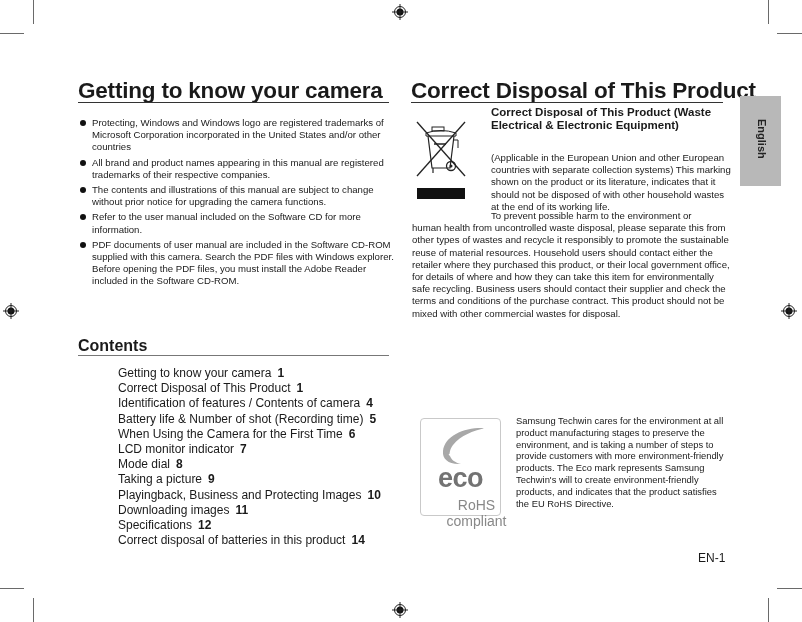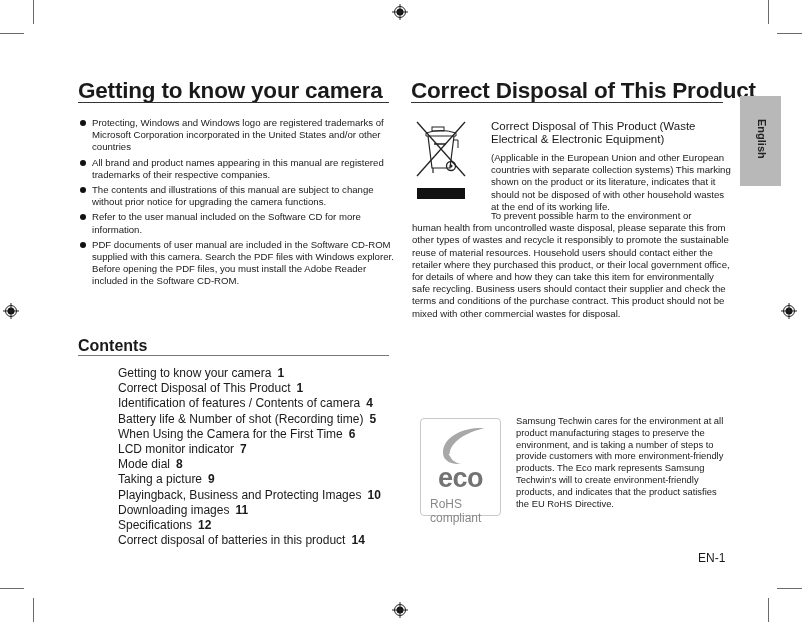--- a/index.html
+++ b/index.html
@@ -11,21 +11,21 @@
   .reg { position:absolute; width:16px; height:16px; }
   .h1 { position:absolute; font-weight:bold; font-size:22.5px; letter-spacing:-0.2px; color:#1a1a1a; white-space:nowrap; }
   .rule { position:absolute; height:1px; background:#333; }
   .bullets { position:absolute; left:78px; top:117px; width:320px; font-size:9.6px; line-height:12.2px; }
   .bullet { position:relative; padding-left:14px; margin-bottom:3px; }
   .bullet .dot { position:absolute; left:2px; top:3px; width:6px; height:6px; border-radius:50%; background:#111; }
   .h2 { position:absolute; font-weight:bold; font-size:16px; }
   .toc { position:absolute; left:118px; top:366px; font-size:12px; line-height:15.2px; }
   .toc-item { white-space:nowrap; }
   .toc-item .pg { font-weight:bold; margin-left:6px; }
-  .weee-title { position:absolute; left:491px; top:120px; width:240px; font-weight:normal; font-size:11.5px; line-height:13px; }
+  .weee-title { position:absolute; left:491px; top:106px; width:240px; font-weight:bold; font-size:11.5px; line-height:13px; }
   .weee-body1 { position:absolute; left:491px; top:152px; width:240px; font-size:9.6px; line-height:12.2px; }
   .weee-body2 { position:absolute; left:412px; top:210px; width:322px; font-size:9.6px; line-height:12.2px; }
   .weee-body2 .indent { padding-left:79px; }
   .eco-text { position:absolute; left:516px; top:415px; width:215px; font-size:9.4px; line-height:11.8px; }
   .lang-tab { position:absolute; left:740px; top:96px; width:41px; height:90px; background:#b8b8b8; }
   .lang-tab span { position:absolute; left:8px; top:45px; transform-origin:left top; transform:rotate(90deg) translate(-22px,-20px);
                    font-weight:bold; font-size:11px; color:#222; white-space:nowrap; }
   .page-num { position:absolute; left:698px; top:551px; font-size:12px; }
 </style>
 </head>
@@ -118,21 +118,21 @@
   <div class="indent">To prevent possible harm to the environment or</div>
   <div>human health from uncontrolled waste disposal, please separate this from other types of wastes and recycle it responsibly to promote the sustainable reuse of material resources. Household users should contact either the retailer where they purchased this product, or their local government office, for details of where and how they can take this item for environmentally safe recycling. Business users should contact their supplier and check the terms and conditions of the purchase contract. This product should not be mixed with other commercial wastes for disposal.</div>
 </div>
 
 <div class="abs" style="left:420px;top:418px;width:79px;height:96px;border:1px solid #c9c9c9;border-radius:4px;background:#fff;">
   <svg class="abs" style="left:14px;top:6px;" width="54" height="42" viewBox="0 0 54 42">
     <path d="M50 3 C30 2 10 10 8 26 C7 34 14 40 26 39 C14 36 12 28 18 20 C26 10 38 6 50 3 Z" fill="#a8a8a8"></path>
     <path d="M50 3 C40 14 30 22 14 30" fill="none" stroke="#fff" stroke-width="1.5"></path>
   </svg>
   <div class="abs" style="left:0;top:44px;width:79px;text-align:center;font-size:27px;font-weight:bold;color:#737373;letter-spacing:-0.5px;">eco</div>
-  <div class="abs" style="left:9px;top:78px;width:79px;font-size:12px;color:#888;">RoHS compliant</div>
+  <div class="abs" style="left:16px;top:78px;width:79px;text-align:center;font-size:14px;color:#888;">RoHS compliant</div>
 </div>
 <div class="eco-text">Samsung Techwin cares for the environment at all product manufacturing stages to preserve the environment, and is taking a number of steps to provide customers with more environment-friendly products. The Eco mark represents Samsung Techwin's will to create environment-friendly products, and indicates that the product satisfies the EU RoHS Directive.</div>
 
 <div class="lang-tab">
   <span>English</span>
 </div>
 
 <div class="page-num">EN-1</div>
 
 </body></html>

